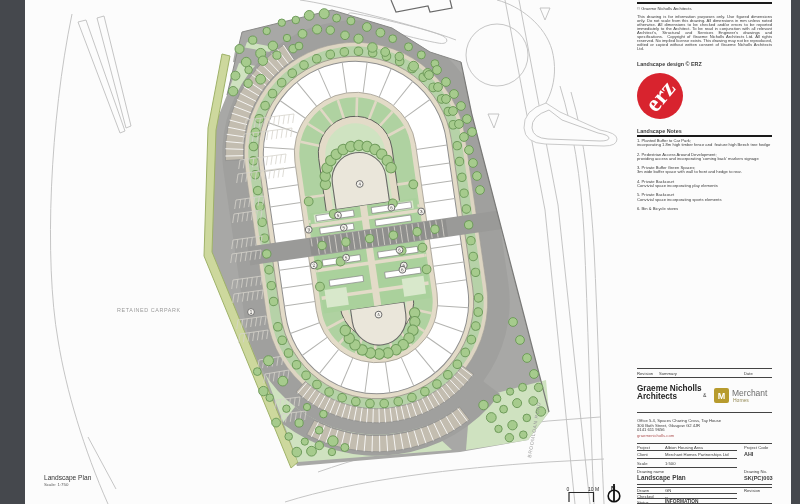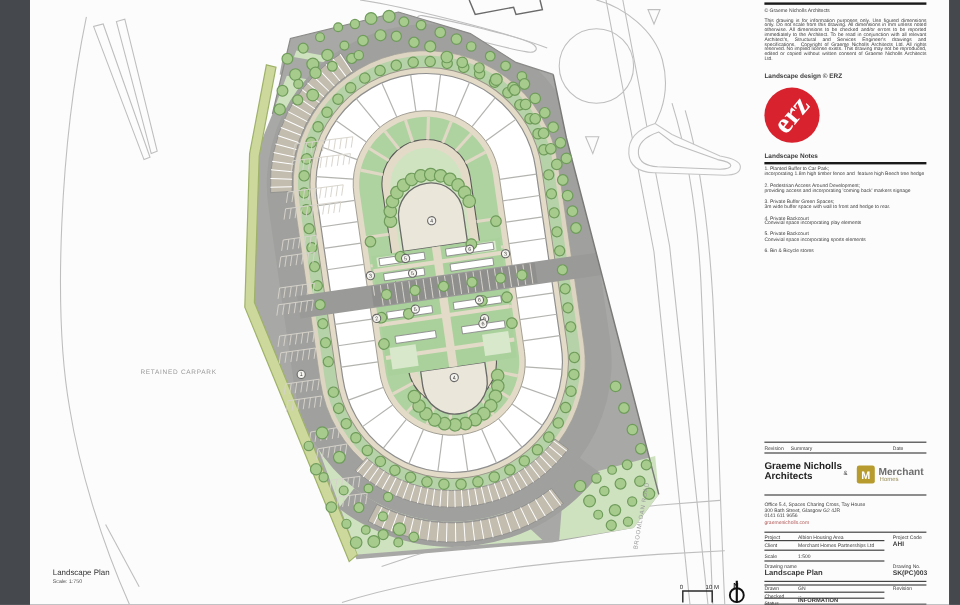--- a/index.html
+++ b/index.html
@@ -713,21 +713,21 @@
 <div class="panel" style="left:637px;top:371px;font-size:4.2px;">Revision</div>
 <div class="panel" style="left:659px;top:371px;font-size:4.2px;">Summary</div>
 <div class="panel" style="left:744px;top:371px;font-size:4.2px;">Date</div>
 <div class="thin" style="left:637px;top:377px;width:135px;"></div>
 
 <div class="panel" style="left:637px;top:385px;font-size:8.2px;font-weight:bold;color:#222;line-height:8.4px;">Graeme Nicholls<br>Architects</div>
 <div class="panel" style="left:703px;top:392px;font-size:5px;">&amp;</div>
 
 <div style="position:absolute;left:714px;top:388px;width:15px;height:15px;background:#b79b2e;border-radius:2px;"></div>
 <div style="position:absolute;left:714px;top:388px;width:15px;height:15px;color:#fff;font-weight:bold;font-size:9px;display:flex;align-items:center;justify-content:center;">M</div>
-<div class="panel" style="left:732px;top:388px;font-size:8.5px;color:#6d6d6d;font-weight:bold;">Merchant</div>
+<div class="panel" style="left:732px;top:388px;font-size:8.5px;color:#6d6d6d;">Merchant</div>
 <div class="panel" style="left:733px;top:397px;font-size:5px;color:#958a56;">Homes</div>
 
 <div class="thin" style="left:637px;top:412px;width:135px;"></div>
 
 <div class="panel" style="left:637px;top:419px;font-size:4.2px;line-height:4.6px;">Office 5.4, Spaces Charing Cross, Tay House<br>300 Bath Street, Glasgow G2 4JR<br>0141 611 9656</div>
 <div class="panel" style="left:637px;top:433px;font-size:4.2px;color:#b05555;">graemenicholls.com</div>
 
 <div class="thin" style="left:637px;top:443px;width:135px;"></div>
 <div class="panel" style="left:637px;top:445px;font-size:4.2px;">Project</div>
 <div class="panel" style="left:665px;top:445px;font-size:4.2px;">Albion Housing Area</div>

